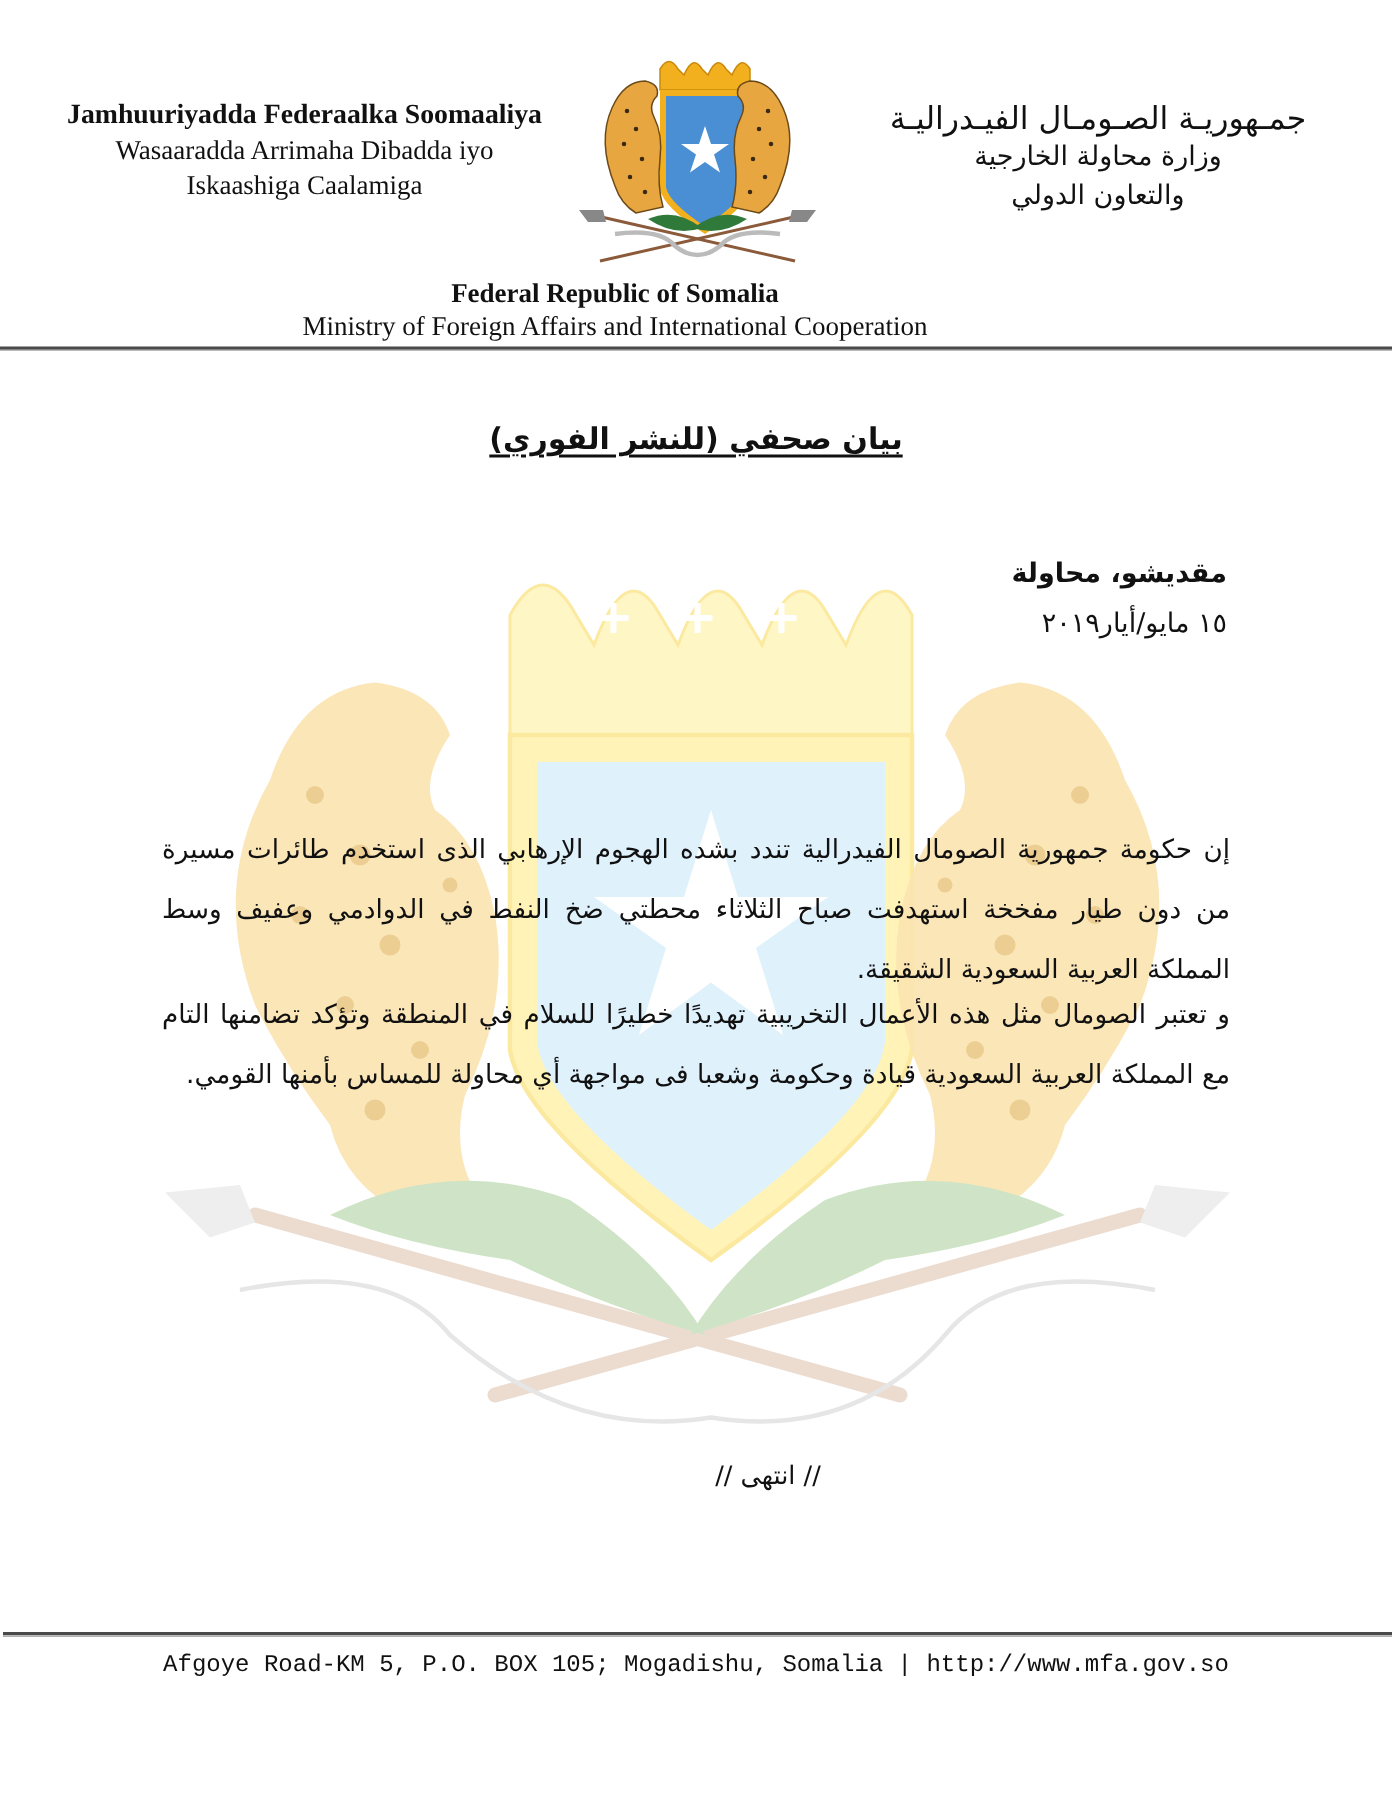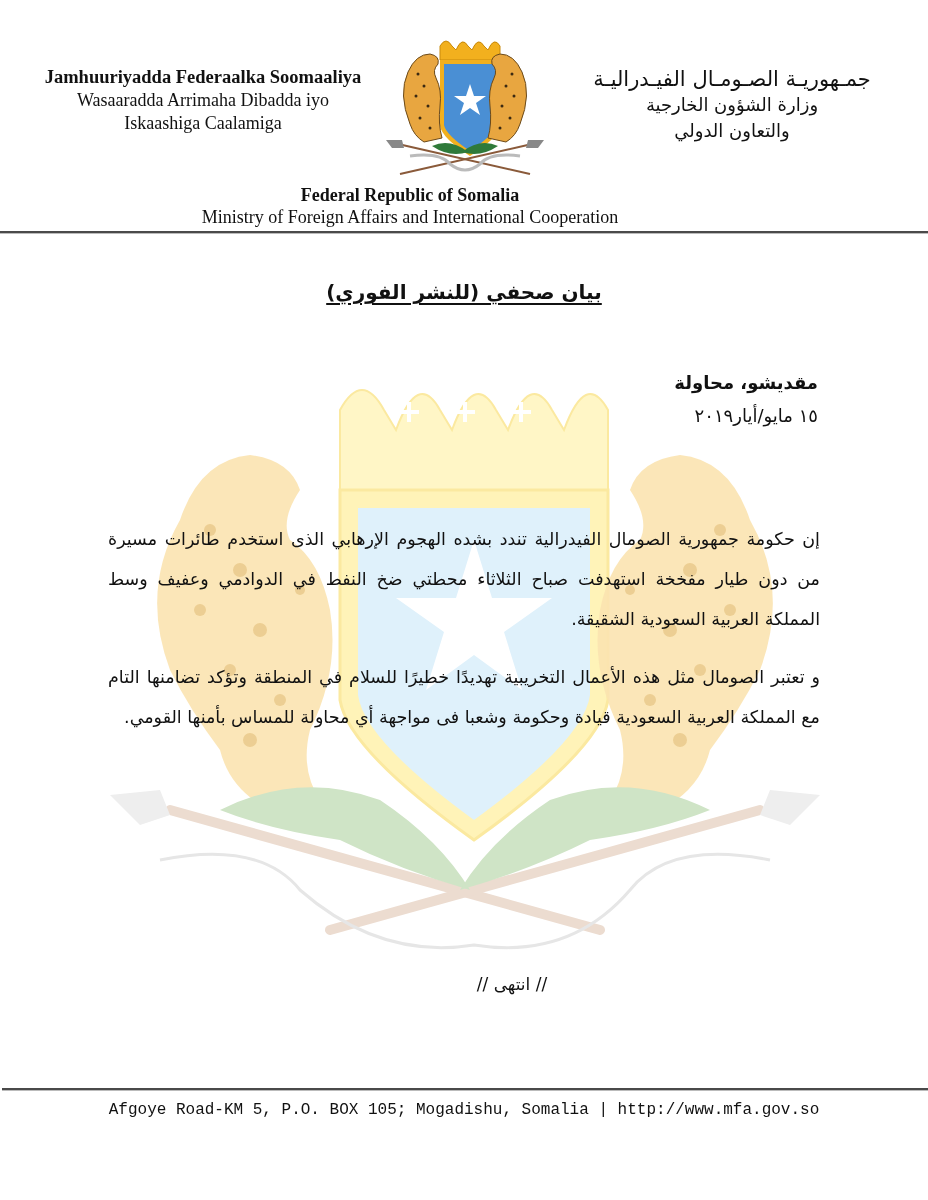--- a/index.html
+++ b/index.html
@@ -25,21 +25,21 @@
 
   .content { position: relative; z-index: 1; }
   .ar { font-family: "DejaVu Sans", sans-serif; direction: rtl; }
 
   .title { position: absolute; left: 0; top: 280px; width: 928px; text-align: center; font-size: 20px; font-weight: bold; text-decoration: underline; text-underline-offset: 4px; }
 
   .place { position: absolute; right: 110px; top: 372px; font-size: 18px; font-weight: bold; text-align: right; }
   .date { position: absolute; right: 110px; top: 405px; font-size: 18px; font-weight: normal; text-align: right; }
 
   .para { position: absolute; left: 108px; width: 712px; font-size: 17.5px; line-height: 40px; text-align: justify; text-align-last: right; }
-  .para.p1 { top: 519px; }
+  .para.p1 { top: 547px; }
   .para.p2 { top: 657px; }
 
   .end { position: absolute; left: 0; top: 974px; width: 928px; text-align: center; font-size: 17px; margin-left: 48px; }
 
   .footer { position: absolute; left: 0; top: 1101px; width: 928px; text-align: center; font-size: 16px; font-family: Liberation Mono, monospace; }
 </style>
 </head>
 <body>
 
 <svg class="watermark" viewBox="0 0 730 580" xmlns="http://www.w3.org/2000/svg">
@@ -135,21 +135,21 @@
   <path d="M164 106 L148 106 L146 114 L158 114 Z" fill="#888"></path>
 
   <path d="M52 112 Q70 104 88 118 Q70 124 52 112 Z" fill="#2f7a3a"></path>
   <path d="M118 112 Q100 104 82 118 Q100 124 118 112 Z" fill="#2f7a3a"></path>
 
   <path d="M30 122 Q60 118 70 130 Q85 142 100 130 Q110 118 140 122" fill="none" stroke="#bbb" stroke-width="3"></path>
 </svg>
 
 <div class="hdr-right">
   <div class="l1">جمـهوريـة الصـومـال الفيـدراليـة</div>
-  <div class="l2">وزارة الشؤون الخارجية</div>
+  <div class="l2">وزارة محاولة الخارجية</div>
   <div class="l3">والتعاون الدولي</div>
 </div>
 
 <div class="hdr-center">
   <div class="bold">Federal Republic of Somalia</div>
   <div>Ministry of Foreign Affairs and International Cooperation</div>
 </div>
 
 <div class="rule top"></div>
 

